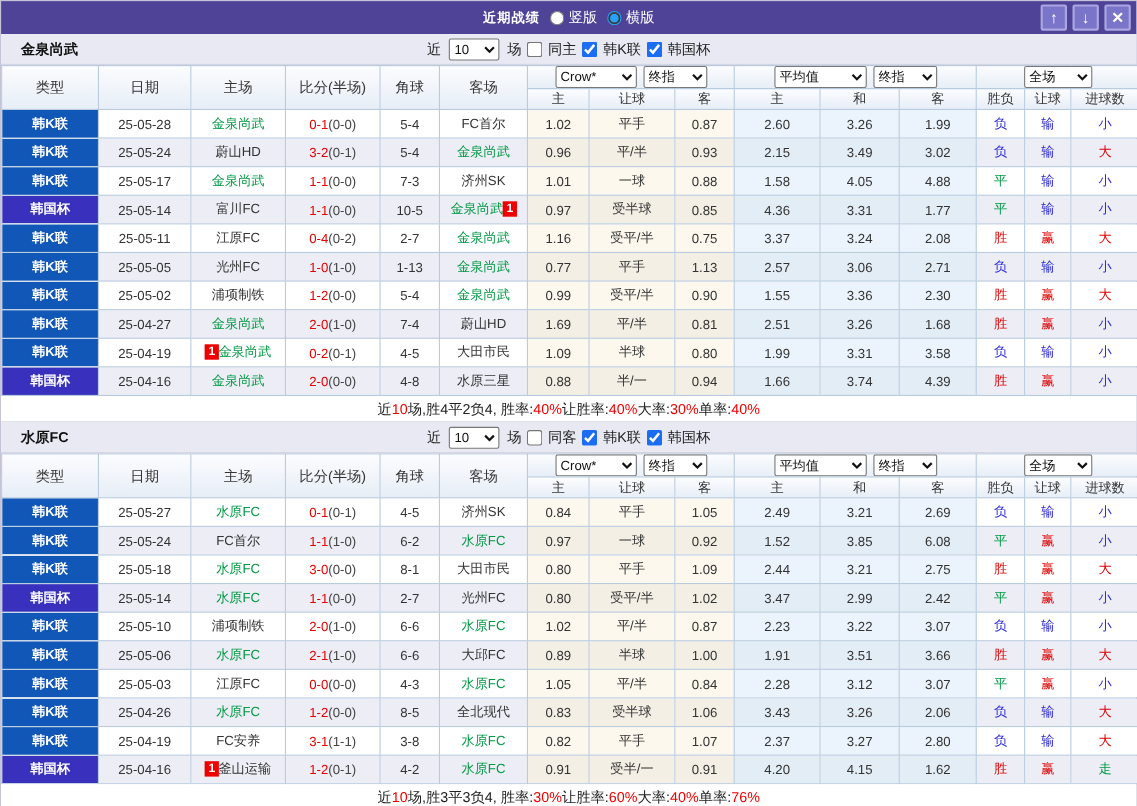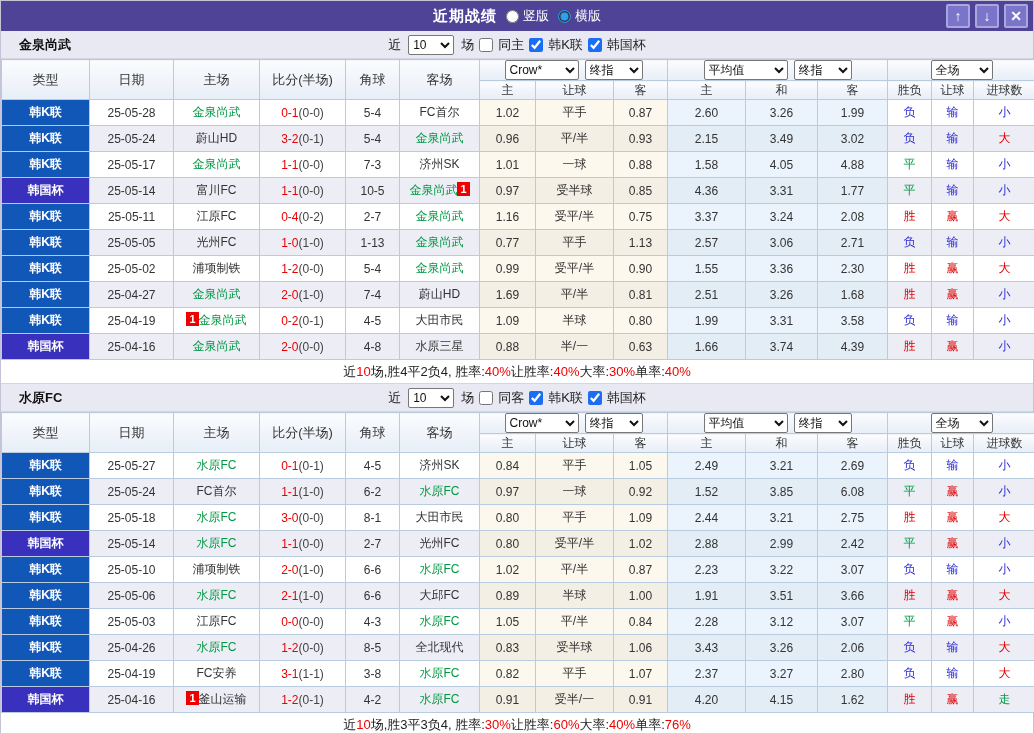--- a/index.html
+++ b/index.html
@@ -2,21 +2,21 @@
 <html><head>
 <meta charset="utf-8">
 <style>
   * { box-sizing: border-box; margin: 0; padding: 0; }
   body { font-family: "Liberation Sans", "DejaVu Sans", sans-serif; background: #fff; width: 1034px; }
   .window { width: 1034px; border: 1px solid #c4c4d6; background: #fff; }
 
   
   .titlebar { position: relative; height: 30px; background: #4e4397; display: flex; align-items: center; justify-content: center; }
   .title-group { display: flex; align-items: center; gap: 9px; }
-  .win-title { color: #fff; font-size: 15px; font-weight: bold; letter-spacing: 1px; }
+  .win-title { color: #fff; font-size: 12px; font-weight: bold; letter-spacing: 1px; }
   .radio-label { display: inline-flex; align-items: center; gap: 4px; color: #fff; font-size: 13px; cursor: pointer; }
   .radio-label input { width: 13px; height: 13px; accent-color: #2aa0f8; margin: 0; }
   .titlebar-buttons { position: absolute; right: 5px; top: 3px; display: flex; gap: 5px; }
   .tb-btn { width: 24px; height: 24px; background: #7b75ca; border: 2px solid #aaa6df; border-radius: 2px; color: #fff; font-size: 14px; font-weight: bold; line-height: 19px; text-align: center; cursor: pointer; padding: 0; }
 
   
   .filter-bar { position: relative; height: 28px; background: #e9e9f4; border-bottom: 1px solid #d4d4e2; display: flex; align-items: center; justify-content: center; font-size: 13px; color: #222; }
   .team-name { position: absolute; left: 18px; font-weight: bold; font-size: 13px; color: #111; }
   .filter-center { display: flex; align-items: center; gap: 4px; }
   .flt-check { width: 14px; height: 14px; accent-color: #1b6ef3; margin: 0 1px; }
@@ -286,21 +286,21 @@
           </tr>
           <tr>
             <td class="type-cup">韩国杯</td>
             <td>25-04-16</td>
             <td><span class="self-team">金泉尚武</span></td>
             <td><span class="score-main">2-0</span><span class="half-score">(0-0)</span></td>
             <td>4-8</td>
             <td><span>水原三星</span></td>
             <td class="g-odds">0.88</td>
             <td class="g-odds">半/一</td>
-            <td class="g-odds">0.63</td>
+            <td class="g-odds">0.94</td>
             <td class="g-avg">1.66</td>
             <td class="g-avg">3.74</td>
             <td class="g-avg">4.39</td>
             <td class="res-r">胜</td>
             <td class="res-r">赢</td>
             <td class="res-b">小</td>
           </tr>
         </tbody>
       </table>
       <div class="summary-row">
@@ -426,21 +426,21 @@
           <tr>
             <td class="type-cup">韩国杯</td>
             <td>25-05-14</td>
             <td><span class="self-team">水原FC</span></td>
             <td><span class="score-main">1-1</span><span class="half-score">(0-0)</span></td>
             <td>2-7</td>
             <td><span>光州FC</span></td>
             <td class="g-odds">0.80</td>
             <td class="g-odds">受平/半</td>
             <td class="g-odds">1.02</td>
-            <td class="g-avg">2.88</td>
+            <td class="g-avg">3.47</td>
             <td class="g-avg">2.99</td>
             <td class="g-avg">2.42</td>
             <td class="res-g">平</td>
             <td class="res-r">赢</td>
             <td class="res-b">小</td>
           </tr>
           <tr>
             <td class="type-league">韩K联</td>
             <td>25-05-10</td>
             <td><span>浦项制铁</span></td>

